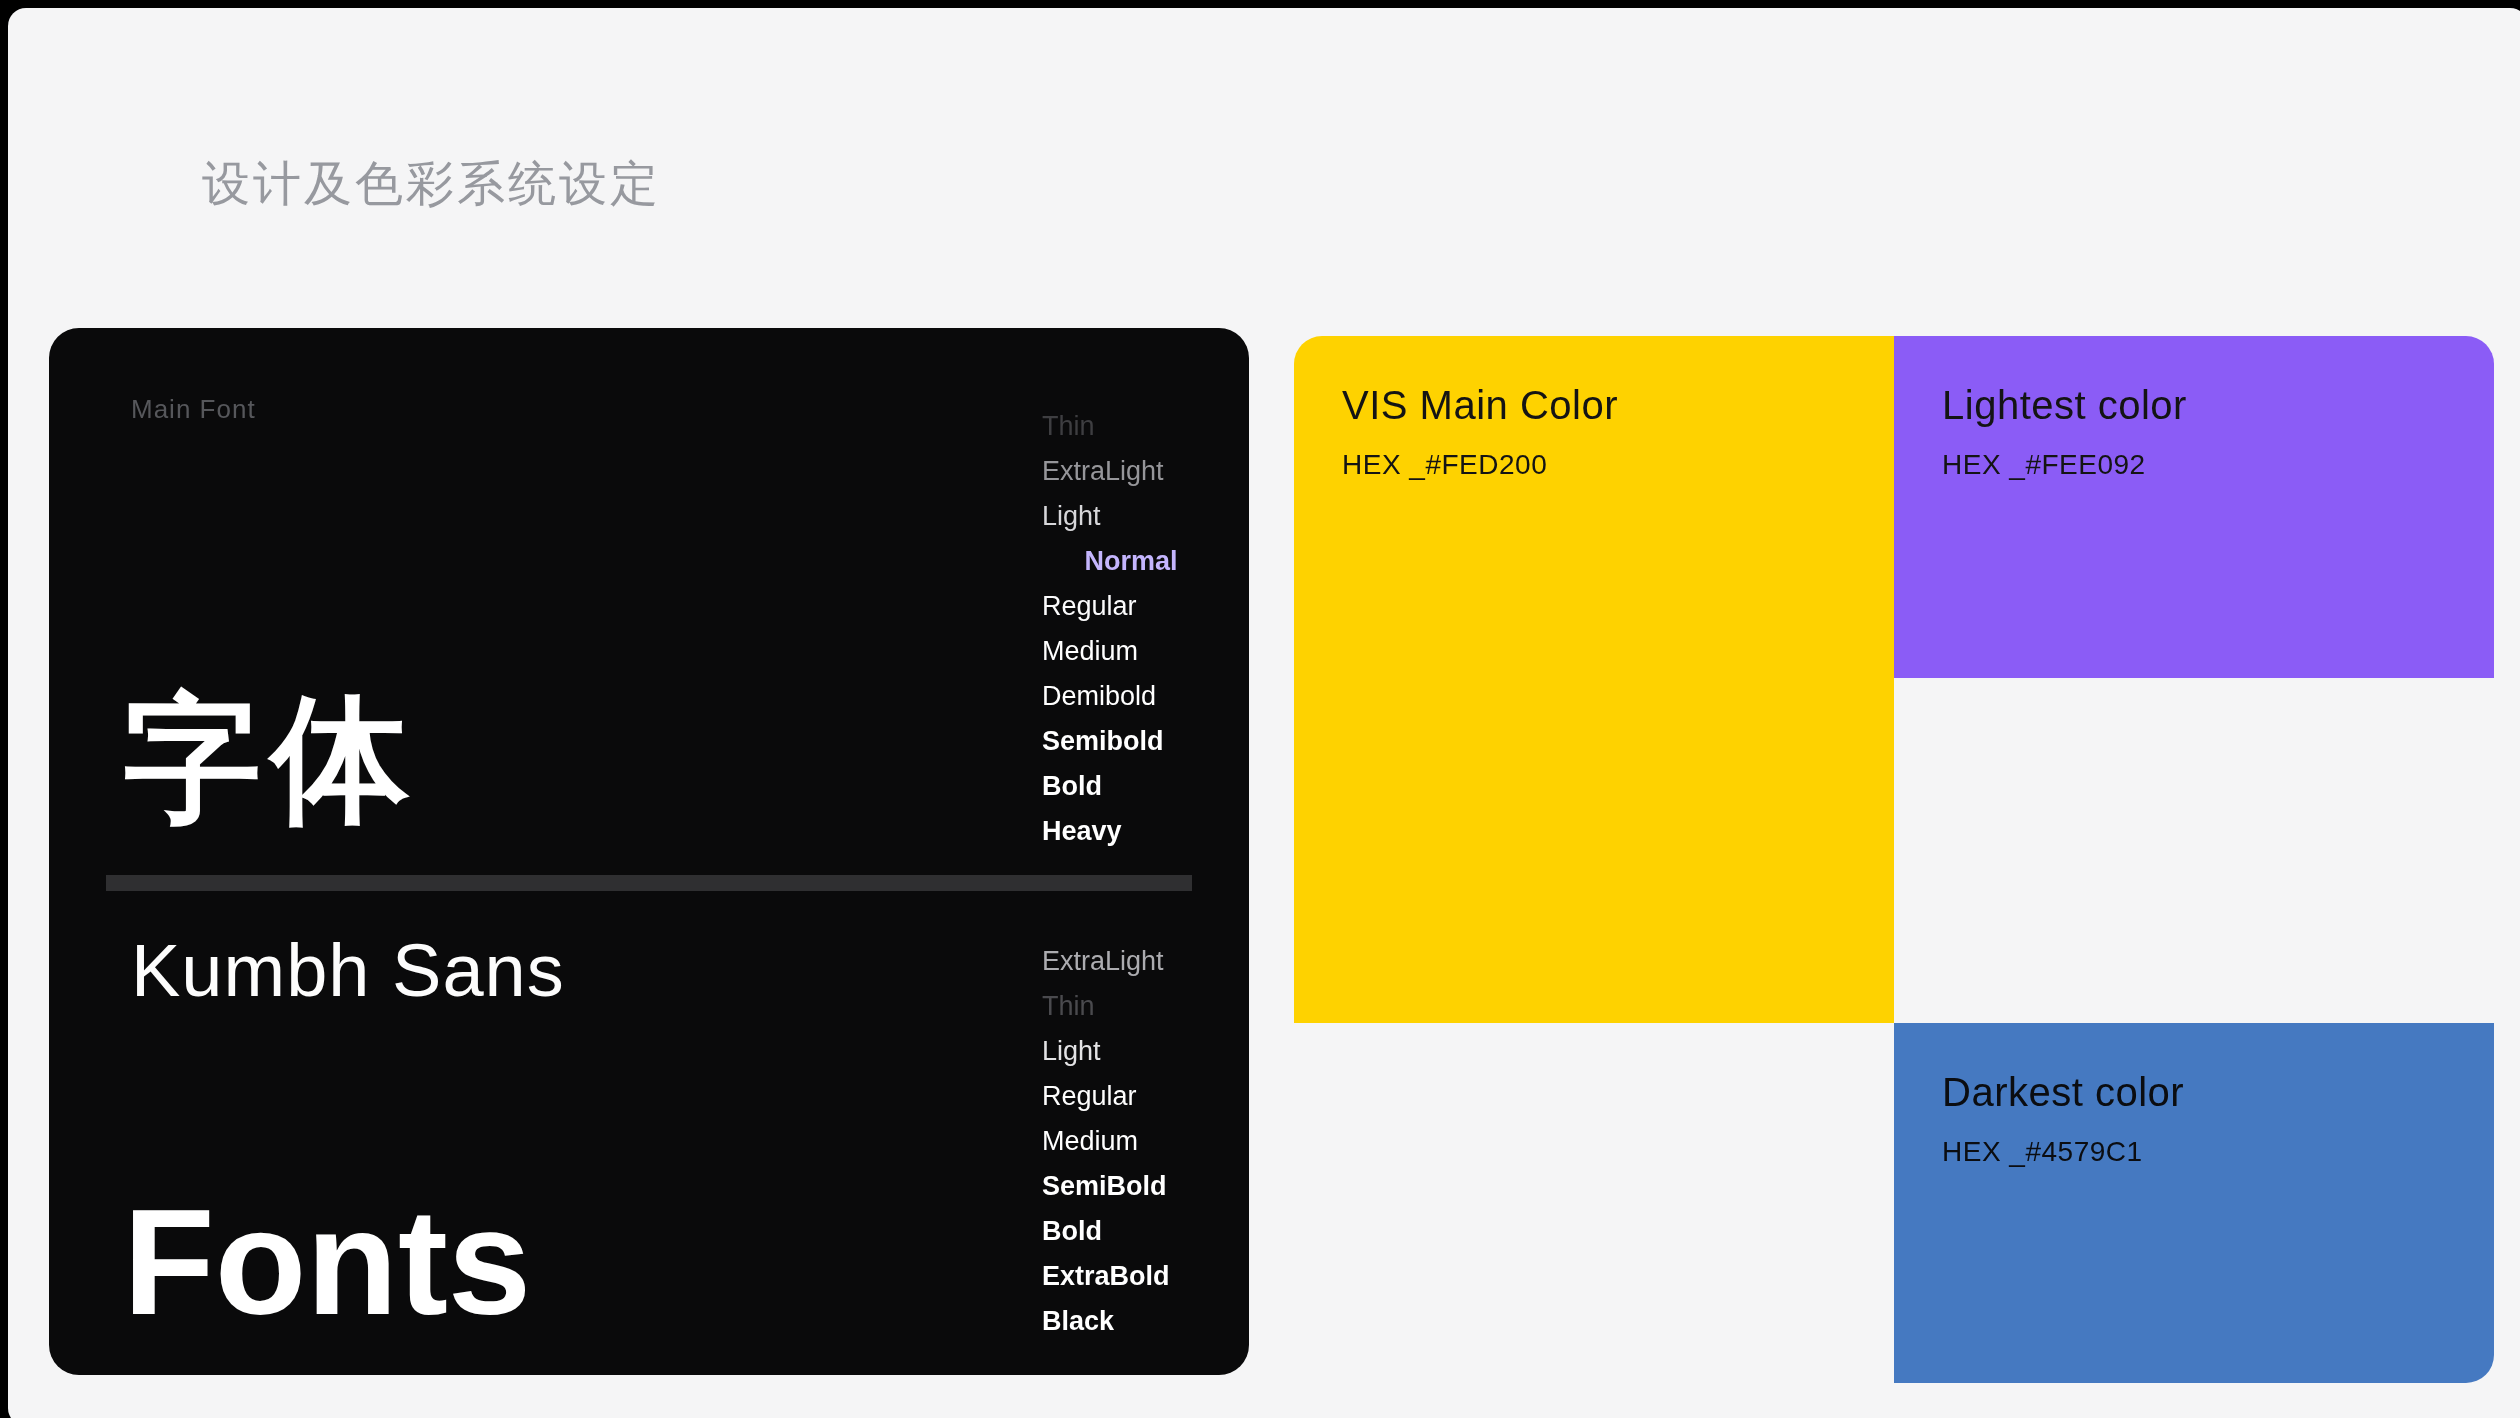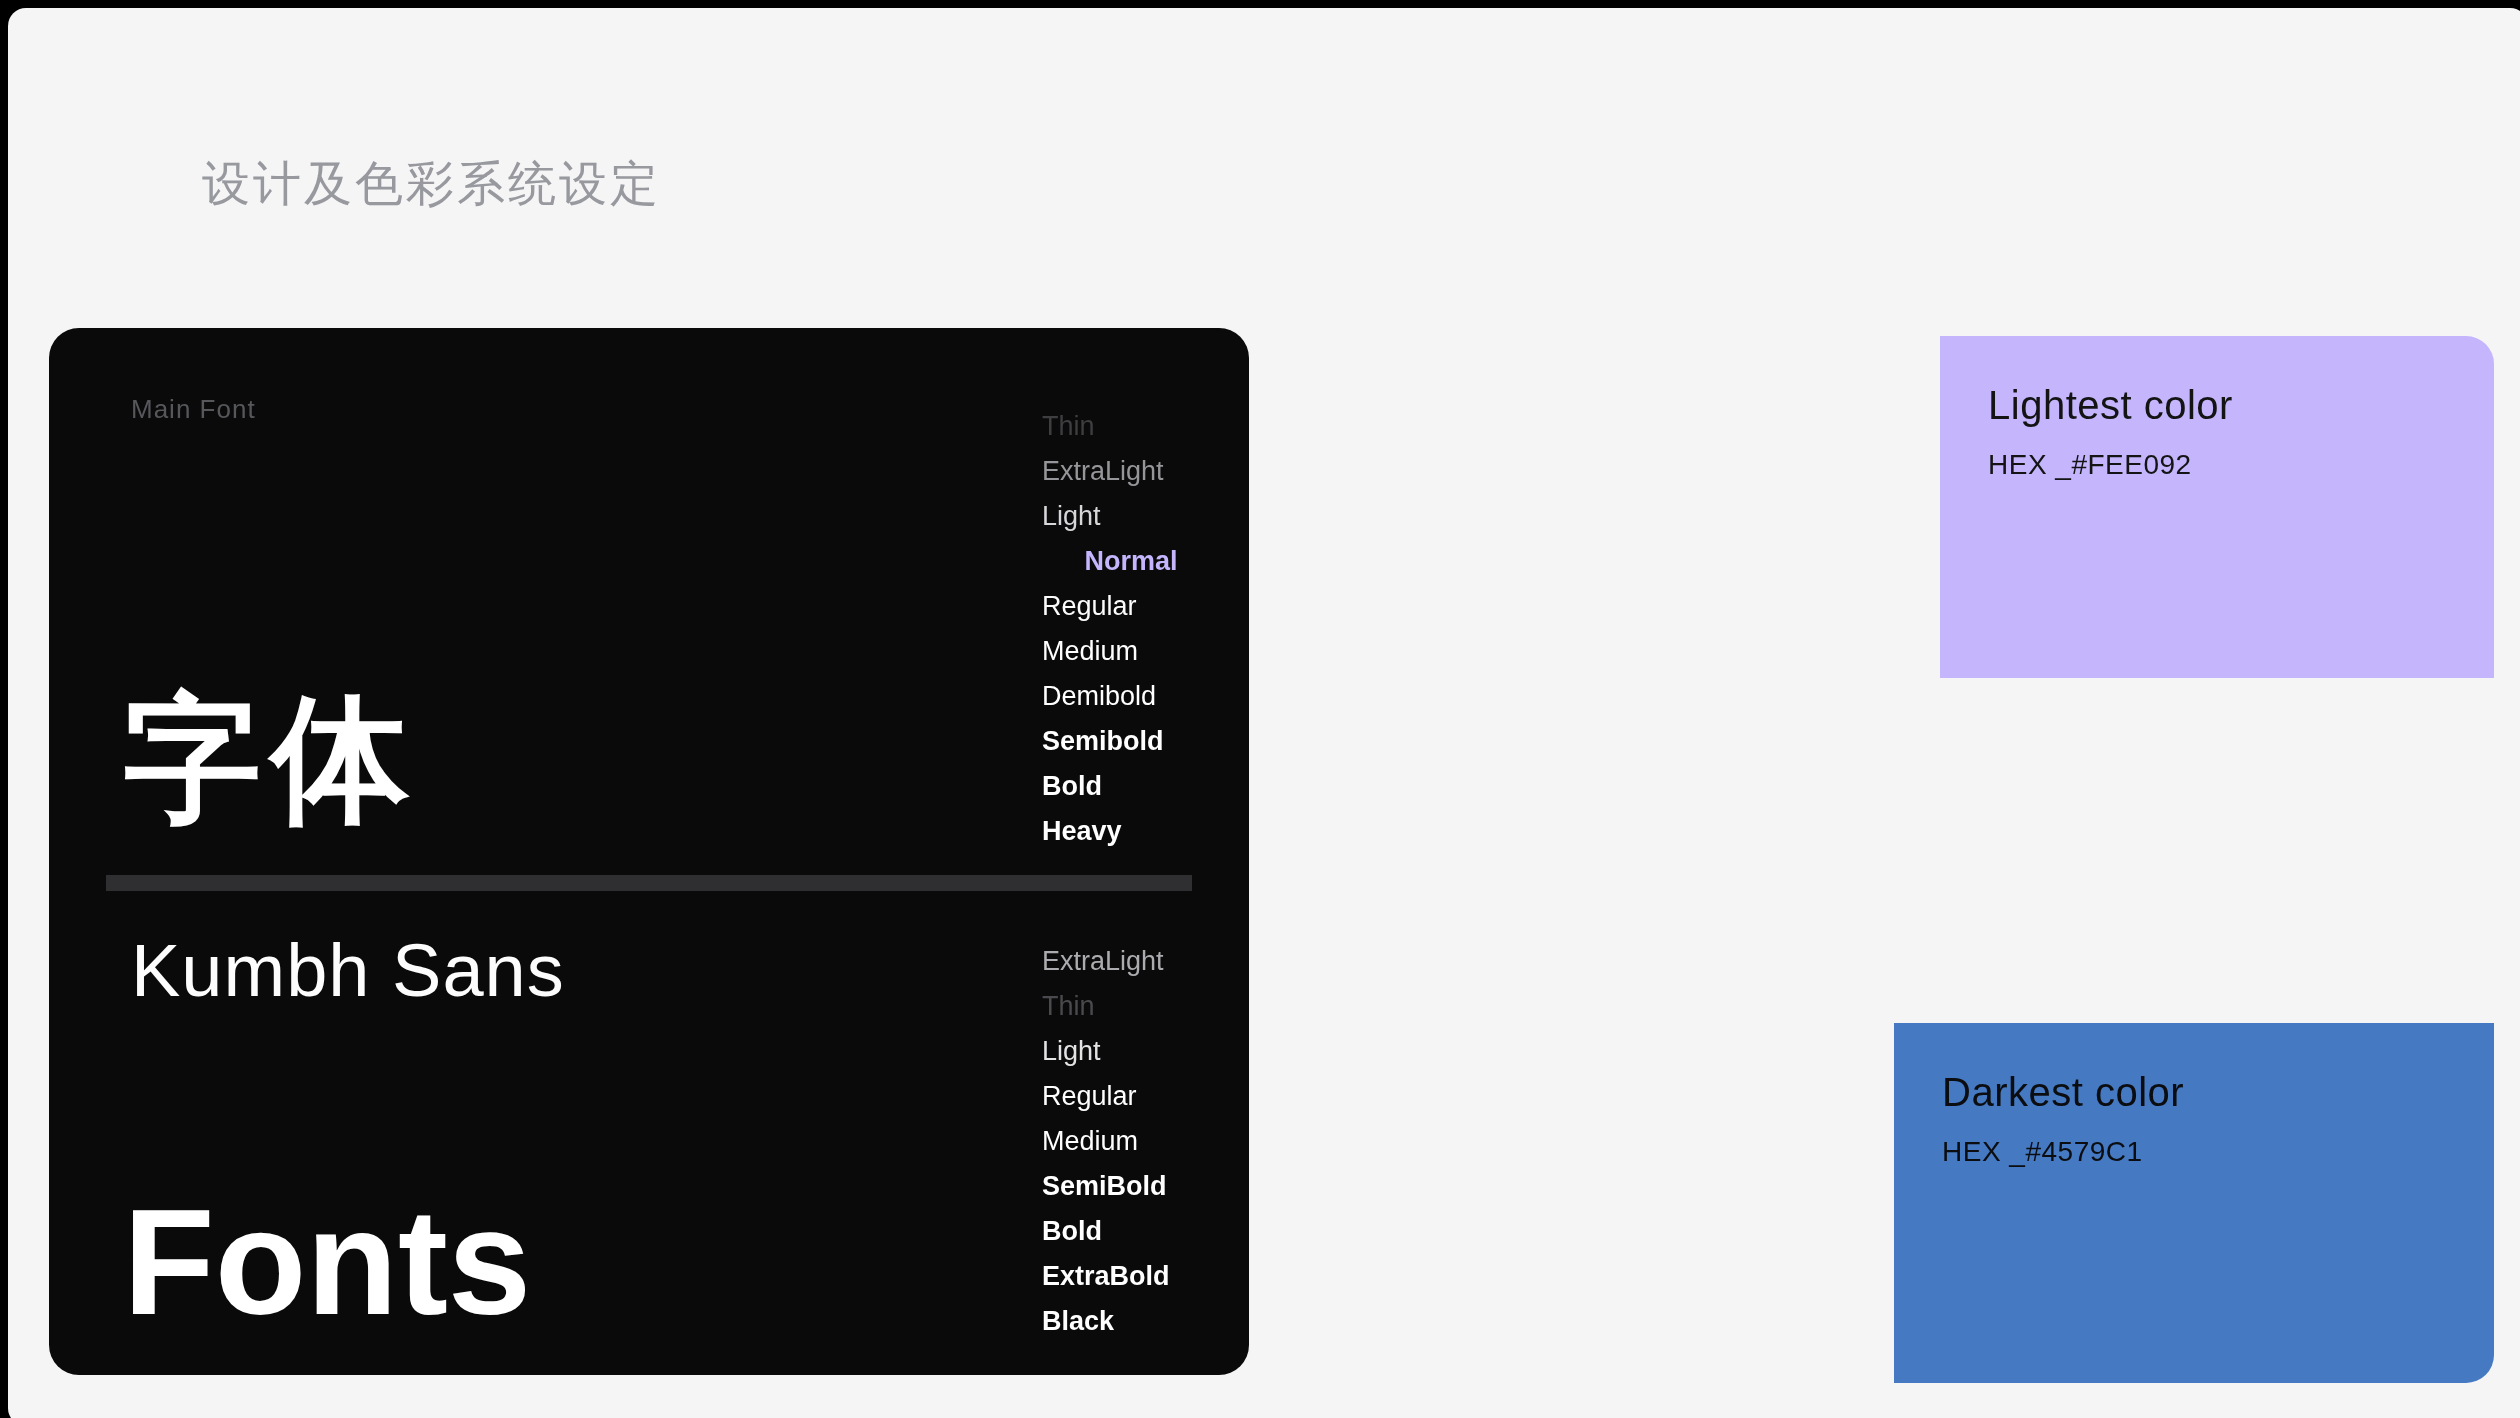--- a/index.html
+++ b/index.html
@@ -187,22 +187,26 @@
         <li style="font-weight: 800; color: rgb(255, 255, 255);">ExtraBold</li>
 
         <li style="font-weight: 900; color: rgb(255, 255, 255);">Black</li>
       </ul>
 
     <div class="latin-specimen">Fonts</div>
   </div>
 
   <div class="color-grid">
 
-
-    <div class="color-card card-lightest" style="background: #c4b5fd; color: rgb(20, 20, 20); margin-left: 46px;">
+    <div class="color-card card-main" style="background: rgb(254, 210, 0); color: rgb(20, 20, 20);">
+      <div class="card-name">VIS Main Color</div>
+      <div class="card-hex">HEX _#FED200</div>
+    </div>
+
+    <div class="color-card card-lightest" style="background: #8b5cf6; color: rgb(20, 20, 20);">
       <div class="card-name">Lightest color</div>
       <div class="card-hex">HEX _#FEE092</div>
     </div>
 
 
     <div class="color-card card-darkest" style="background: rgb(69, 121, 193); color: rgb(11, 13, 17);">
       <div class="card-name">Darkest color</div>
       <div class="card-hex">HEX _#4579C1</div>
     </div>
 

